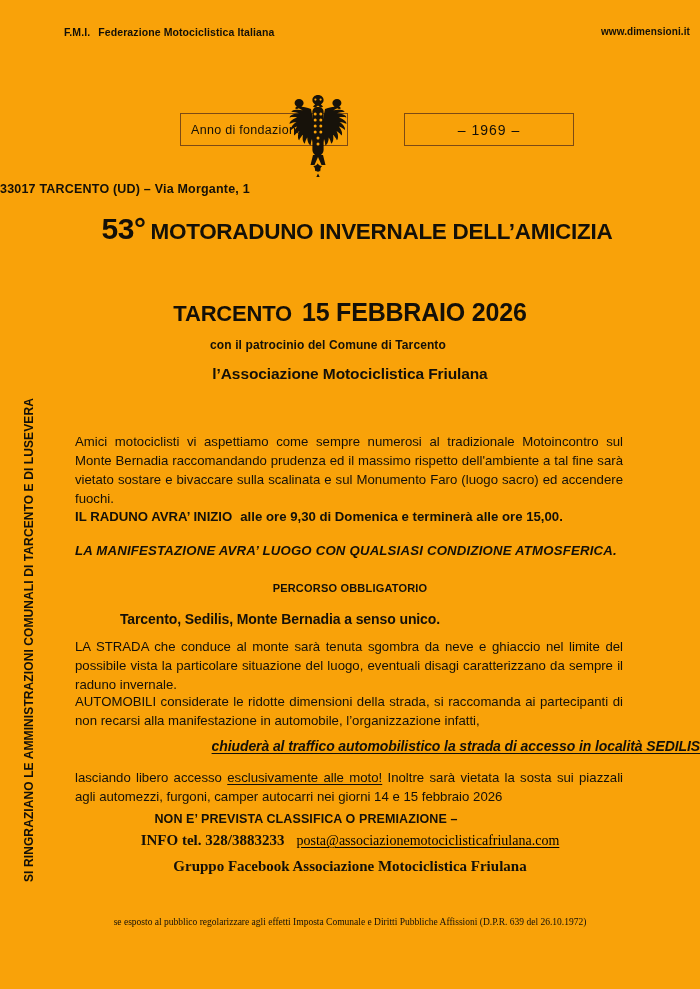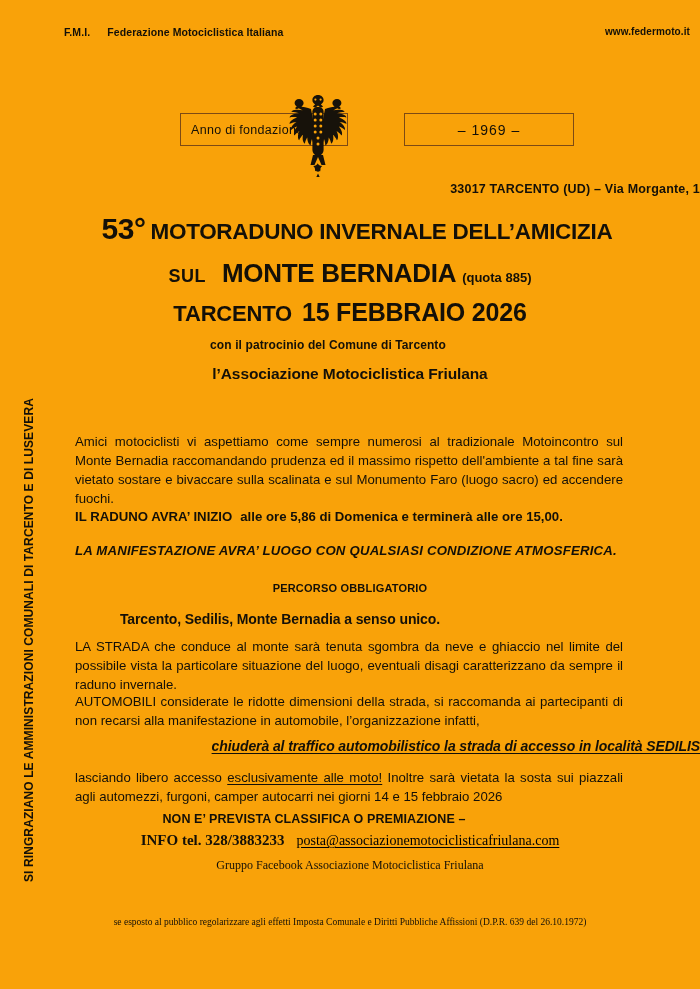--- a/index.html
+++ b/index.html
@@ -31,21 +31,21 @@
   }
   .fmi-left {
     position: absolute;
     left: 64px;
     top: 0;
     font-size: 10.5px;
     font-weight: bold;
     letter-spacing: .1px;
     white-space: nowrap;
   }
-  .fmi-left .abbr { margin-right: 17px; }
+  .fmi-left .abbr { margin-right: 8px; }
   .fmi-right {
     position: absolute;
     right: 10px;
     top: 0;
     font-size: 10px;
     font-weight: bold;
     letter-spacing: .1px;
     white-space: nowrap;
   }
 
@@ -94,21 +94,21 @@
     margin-left: -43px;
   }
   .crest svg { display: block; width: 100%; height: 100%; }
 
   
   .address {
     position: absolute;
     top: 182px;
     left: 0;
     width: 700px;
-    text-align: right;
+    text-align: left;
     font-size: 12.5px;
     font-weight: bold;
     letter-spacing: .2px;
   }
 
   
   .h-raduno {
     position: absolute;
     top: 212px;
     left: 0;
@@ -279,21 +279,21 @@
 
   .p-lasciando .u {
     text-decoration: underline;
     text-underline-offset: 2px;
   }
 
   
   .non-prevista {
     position: absolute;
     top: 812px;
-    left: 16px;
+    left: 8px;
     width: 596px;
     text-align: center;
     font-size: 12.5px;
     font-weight: bold;
     letter-spacing: .1px;
   }
   .info-line {
     position: absolute;
     top: 831px;
     left: 0;
@@ -315,22 +315,22 @@
     margin-left: 12px;
     text-align: center;
   }
   .facebook {
     position: absolute;
     top: 858px;
     left: 0;
     width: 700px;
     text-align: center;
     font-family: "Liberation Serif", serif;
-    font-size: 12px;
-    font-weight: normal;
+    font-size: 15px;
+    font-weight: bold;
   }
 
   
   .foot-1 {
     position: absolute;
     top: 894px;
     left: 0;
     width: 700px;
     text-align: center;
     font-family: "Liberation Serif", serif;
@@ -369,21 +369,21 @@
 </style>
 </head>
 <body>
 
 <div class="poster">
 
   <div class="fmi-row">
     <div class="fmi-left">
       <span class="abbr">F.M.I.</span><span>Federazione Motociclistica Italiana</span>
     </div>
-    <div class="fmi-right">www.federmoto.it</div>
+    <div class="fmi-right">www.dimensioni.it</div>
   </div>
 
   <div class="arch">
     
   </div>
 
   <div class="found-row">
     <div class="found-box left">
       <span>Anno di fondazione</span>
     </div>
@@ -426,35 +426,32 @@
       </svg>
     </div>
   </div>
 
   <div class="address">33017  TARCENTO (UD) – Via Morgante, 1</div>
 
   <div class="h-raduno">
     <span class="num">53°</span><span class="txt">MOTORADUNO INVERNALE DELL’AMICIZIA</span>
   </div>
 
-  <div class="h-monte">
-    <span class="sul">SUL</span><span class="mb">MONTE BERNADIA</span><span class="quota">(quota 885)</span>
-  </div>
 
   <div class="h-data">
     <span class="city">TARCENTO</span><span class="date">15 FEBBRAIO 2026</span>
   </div>
 
   <div class="patrocinio">con il patrocinio del Comune di Tarcento</div>
   <div class="assoc">l’Associazione Motociclistica Friulana</div>
 
   <p class="para body-col p-amici">Amici motociclisti vi aspettiamo come sempre numerosi al tradizionale Motoincontro sul Monte Bernadia raccomandando prudenza ed il massimo rispetto dell'ambiente a tal fine sarà vietato sostare e bivaccare sulla scalinata e sul Monumento Faro (luogo sacro) ed accendere fuochi.</p>
 
   <p class="para body-col p-inizio">
-    <span class="lead">IL RADUNO AVRA’ INIZIO</span><span>alle ore 5,86 di Domenica e terminerà alle ore 15,00.</span>
+    <span class="lead">IL RADUNO AVRA’ INIZIO</span><span>alle ore 9,30 di Domenica e terminerà alle ore 15,00.</span>
   </p>
 
   <p class="para body-col p-manifest">LA MANIFESTAZIONE AVRA’ LUOGO CON QUALSIASI CONDIZIONE ATMOSFERICA.</p>
 
   <div class="percorso">PERCORSO OBBLIGATORIO</div>
   <div class="senso">Tarcento, Sedilis, Monte Bernadia a senso unico.</div>
 
   <p class="para body-col p-strada">LA STRADA che conduce al monte sarà tenuta sgombra da neve e ghiaccio nel limite del possibile vista la particolare situazione del luogo, eventuali disagi caratterizzano da sempre il raduno invernale.</p>
   <p class="para body-col p-auto">AUTOMOBILI considerate le ridotte dimensioni della strada, si raccomanda ai partecipanti di non recarsi alla manifestazione in automobile, l’organizzazione infatti,</p>
 

